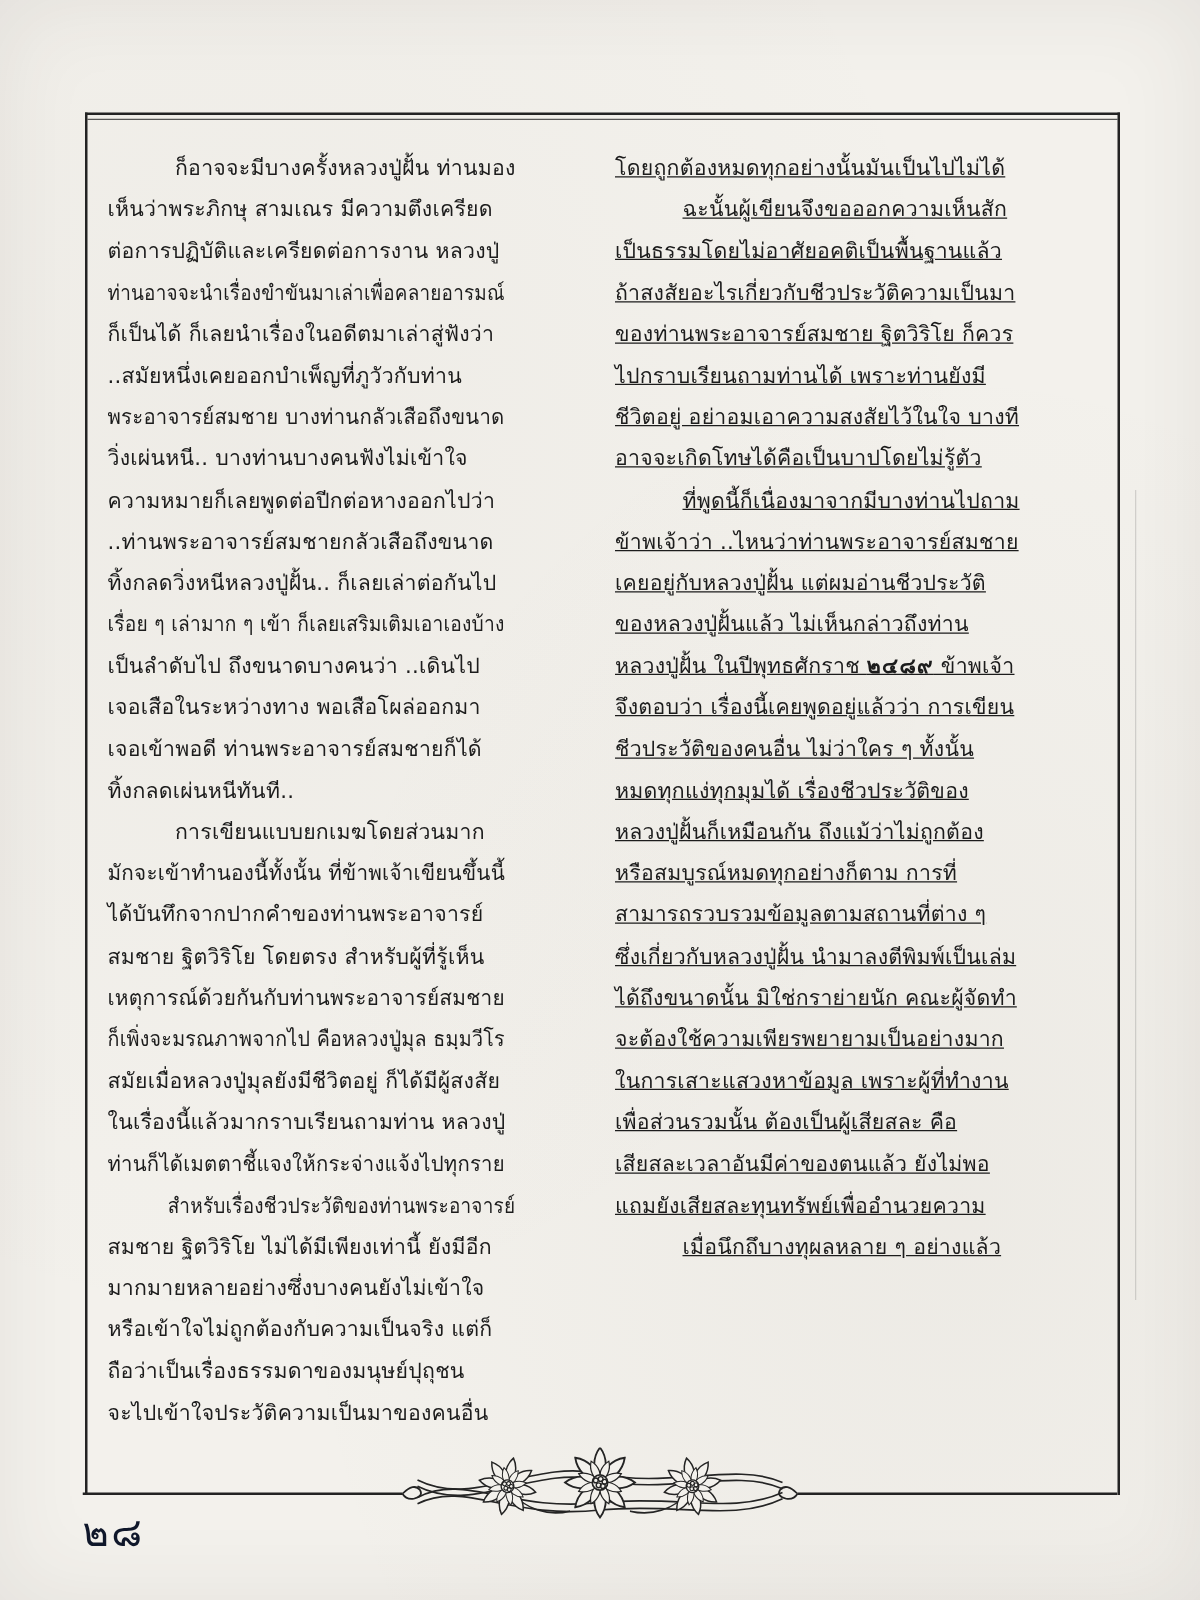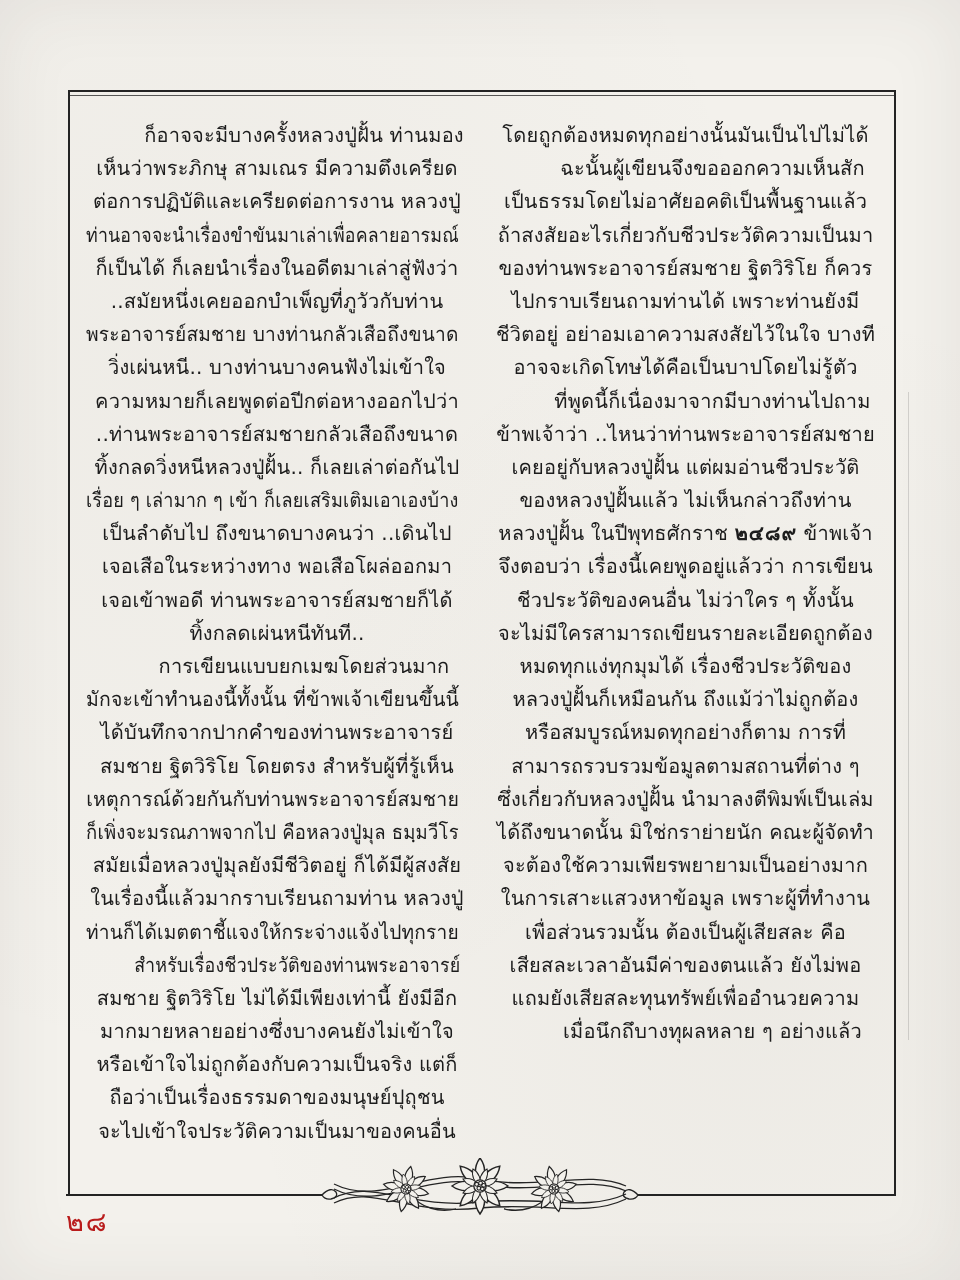--- a/index.html
+++ b/index.html
@@ -17,34 +17,34 @@
     position:absolute;left:68px;top:90px;width:824px;height:1104px;
     border:2px solid #232323;border-bottom:none;
   }
   
   .frame::before{
     content:"";position:absolute;left:0;right:0;top:3px;
     border-top:1px solid rgba(35,35,35,0.75);
   }
   .col{
     position:absolute;top:119px;
-    font-size:20px;line-height:33.2px;text-align:center;
+    font-size:17px;line-height:33.2px;
   }
   .col-left{left:86px;width:382px;}
-  .col-right{left:492px;width:387px;}
+  .col-right{left:492px;width:387px;text-decoration:underline;}
   .line{
     height:33.2px;white-space:nowrap;
     transform-origin:0 50%;
     letter-spacing:0.2px;
   }
   .line.indent{text-indent:54px;}
   .line b{font-weight:bold;letter-spacing:1px;}
   .page-number{
     position:absolute;left:66px;top:1200px;
-    font-size:27px;color:#b91c1c;letter-spacing:2px;
+    font-size:32px;color:#0f172a;letter-spacing:2px;
   }
   .ornament{
     position:absolute;left:66px;top:1158px;width:828px;height:64px;
   }
   .scan-artifact{
     position:absolute;left:908px;top:392px;width:1px;height:648px;
     background:rgba(90,90,90,0.22);
   }
 </style>
 </head>
@@ -94,21 +94,20 @@
     <div class="line">ไปกราบเรียนถามท่านได้ เพราะท่านยังมี</div>
     <div class="line">ชีวิตอยู่ อย่าอมเอาความสงสัยไว้ในใจ บางที</div>
     <div class="line end">อาจจะเกิดโทษได้คือเป็นบาปโดยไม่รู้ตัว</div>
     <div class="line indent">ที่พูดนี้ก็เนื่องมาจากมีบางท่านไปถาม</div>
     <div class="line">ข้าพเจ้าว่า ..ไหนว่าท่านพระอาจารย์สมชาย</div>
     <div class="line">เคยอยู่กับหลวงปู่ฝั้น แต่ผมอ่านชีวประวัติ</div>
     <div class="line">ของหลวงปู่ฝั้นแล้ว ไม่เห็นกล่าวถึงท่าน</div>
     <div class="line">หลวงปู่ฝั้น ในปีพุทธศักราช <b>๒๔๘๙</b> ข้าพเจ้า</div>
     <div class="line">จึงตอบว่า เรื่องนี้เคยพูดอยู่แล้วว่า การเขียน</div>
     <div class="line">ชีวประวัติของคนอื่น ไม่ว่าใคร ๆ ทั้งนั้น</div>
-    <div class="line">จะไม่มีใครสามารถเขียนรายละเอียดถูกต้อง</div>
     <div class="line">หมดทุกแง่ทุกมุมได้ เรื่องชีวประวัติของ</div>
     <div class="line">หลวงปู่ฝั้นก็เหมือนกัน ถึงแม้ว่าไม่ถูกต้อง</div>
     <div class="line">หรือสมบูรณ์หมดทุกอย่างก็ตาม การที่</div>
     <div class="line">สามารถรวบรวมข้อมูลตามสถานที่ต่าง ๆ</div>
     <div class="line">ซึ่งเกี่ยวกับหลวงปู่ฝั้น นำมาลงตีพิมพ์เป็นเล่ม</div>
     <div class="line">ได้ถึงขนาดนั้น มิใช่กราย่ายนัก คณะผู้จัดทำ</div>
     <div class="line">จะต้องใช้ความเพียรพยายามเป็นอย่างมาก</div>
     <div class="line">ในการเสาะแสวงหาข้อมูล เพราะผู้ที่ทำงาน</div>
     <div class="line">เพื่อส่วนรวมนั้น ต้องเป็นผู้เสียสละ คือ</div>
     <div class="line">เสียสละเวลาอันมีค่าของตนแล้ว ยังไม่พอ</div>

